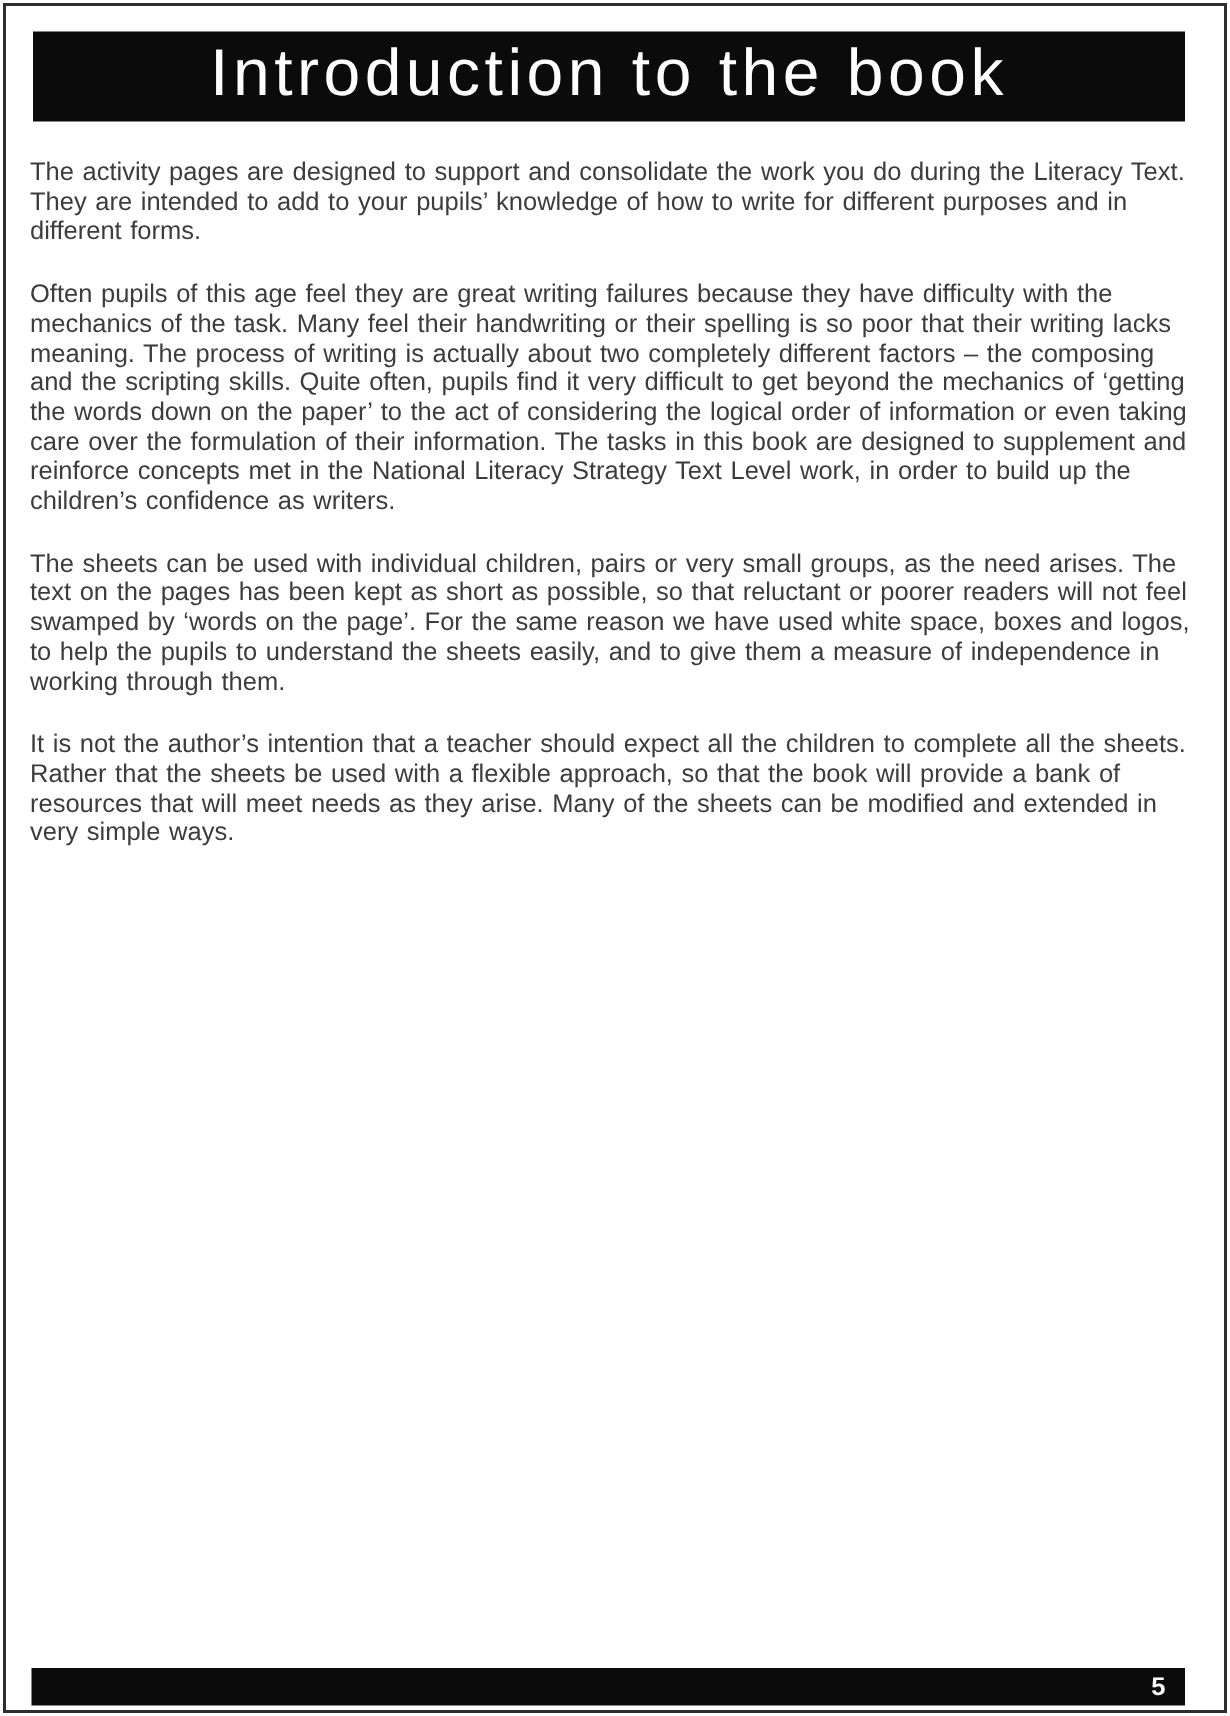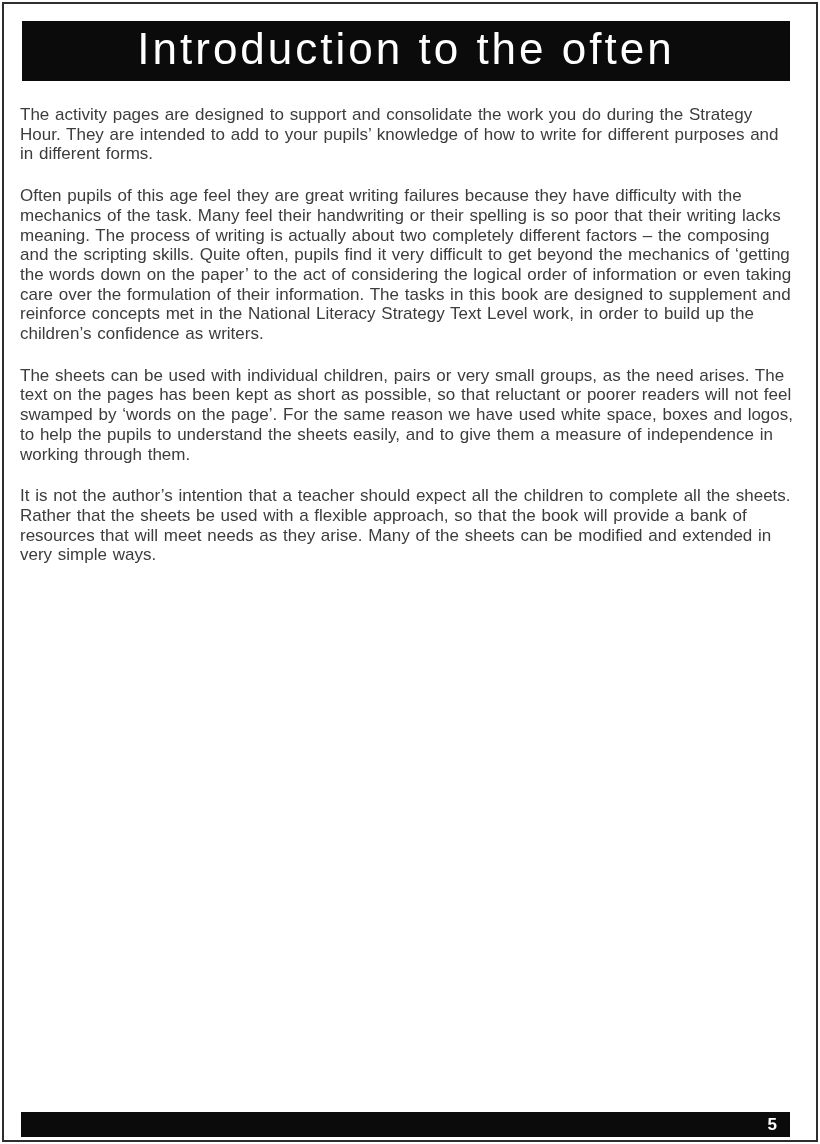--- a/index.html
+++ b/index.html
@@ -75,25 +75,25 @@
     line-height: 1;
   }
 </style>
 </head>
 <body>
 
 <div class="stage">
   <div class="frame">
 
     <div class="title-banner">
-      <span class="title-text">Introduction to the often</span>
+      <span class="title-text">Introduction to the book</span>
     </div>
 
     <div class="body-text">
-      <p>The activity pages are designed to support and consolidate the work you do during the Strategy Hour. They are intended to add to your pupils’ knowledge of how to write for different purposes and in different forms.</p>
+      <p>The activity pages are designed to support and consolidate the work you do during the Literacy Text. They are intended to add to your pupils’ knowledge of how to write for different purposes and in different forms.</p>
       <p>Often pupils of this age feel they are great writing failures because they have difficulty with the mechanics of the task. Many feel their handwriting or their spelling is so poor that their writing lacks meaning. The process of writing is actually about two completely different factors – the composing and the scripting skills. Quite often, pupils find it very difficult to get beyond the mechanics of ‘getting the words down on the paper’ to the act of considering the logical order of information or even taking care over the formulation of their information. The tasks in this book are designed to supplement and reinforce concepts met in the National Literacy Strategy Text Level work, in order to build up the children’s confidence as writers.</p>
       <p>The sheets can be used with individual children, pairs or very small groups, as the need arises. The text on the pages has been kept as short as possible, so that reluctant or poorer readers will not feel swamped by ‘words on the page’. For the same reason we have used white space, boxes and logos, to help the pupils to understand the sheets easily, and to give them a measure of independence in working through them.</p>
       <p>It is not the author’s intention that a teacher should expect all the children to complete all the sheets. Rather that the sheets be used with a flexible approach, so that the book will provide a bank of resources that will meet needs as they arise. Many of the sheets can be modified and extended in very simple ways.</p>
     </div>
 
     <div class="footer-bar">
       <span class="page-number">5</span>
     </div>
 
   </div>

